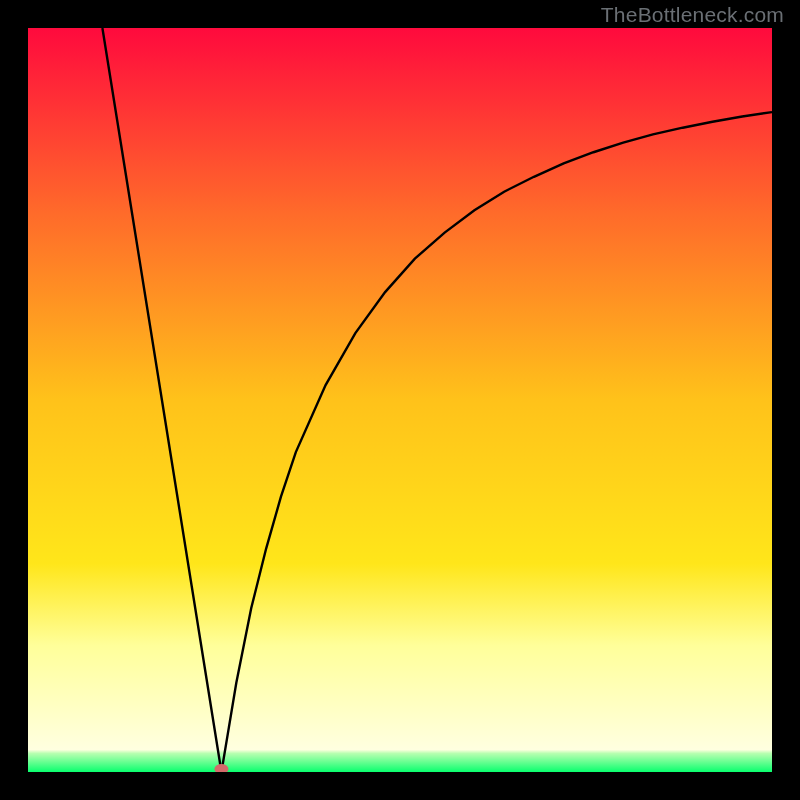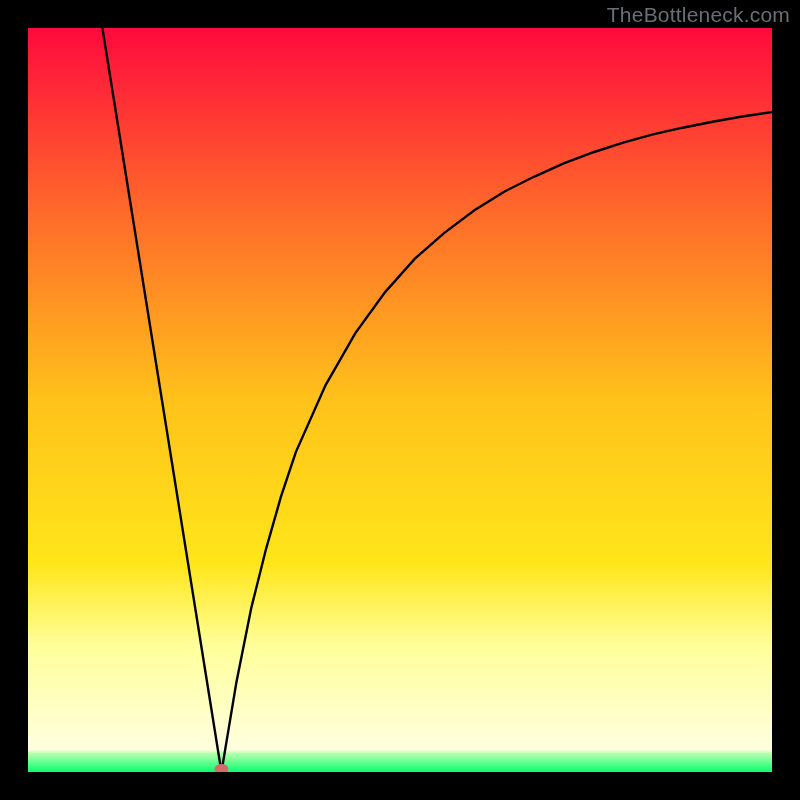--- a/index.html
+++ b/index.html
@@ -22,21 +22,21 @@
   .plot-area {
     position: absolute;
     left: 0;
     top: 0;
     width: 744px;
     height: 744px;
   }
   .watermark {
     position: absolute;
     top: 3px;
-    right: 10px;
+    right: 16px;
     color: #6a6f74;
     font-size: 21px;
     font-weight: 500;
     letter-spacing: 0.2px;
     user-select: none;
   }
 </style>
 </head>
 <body>
 

